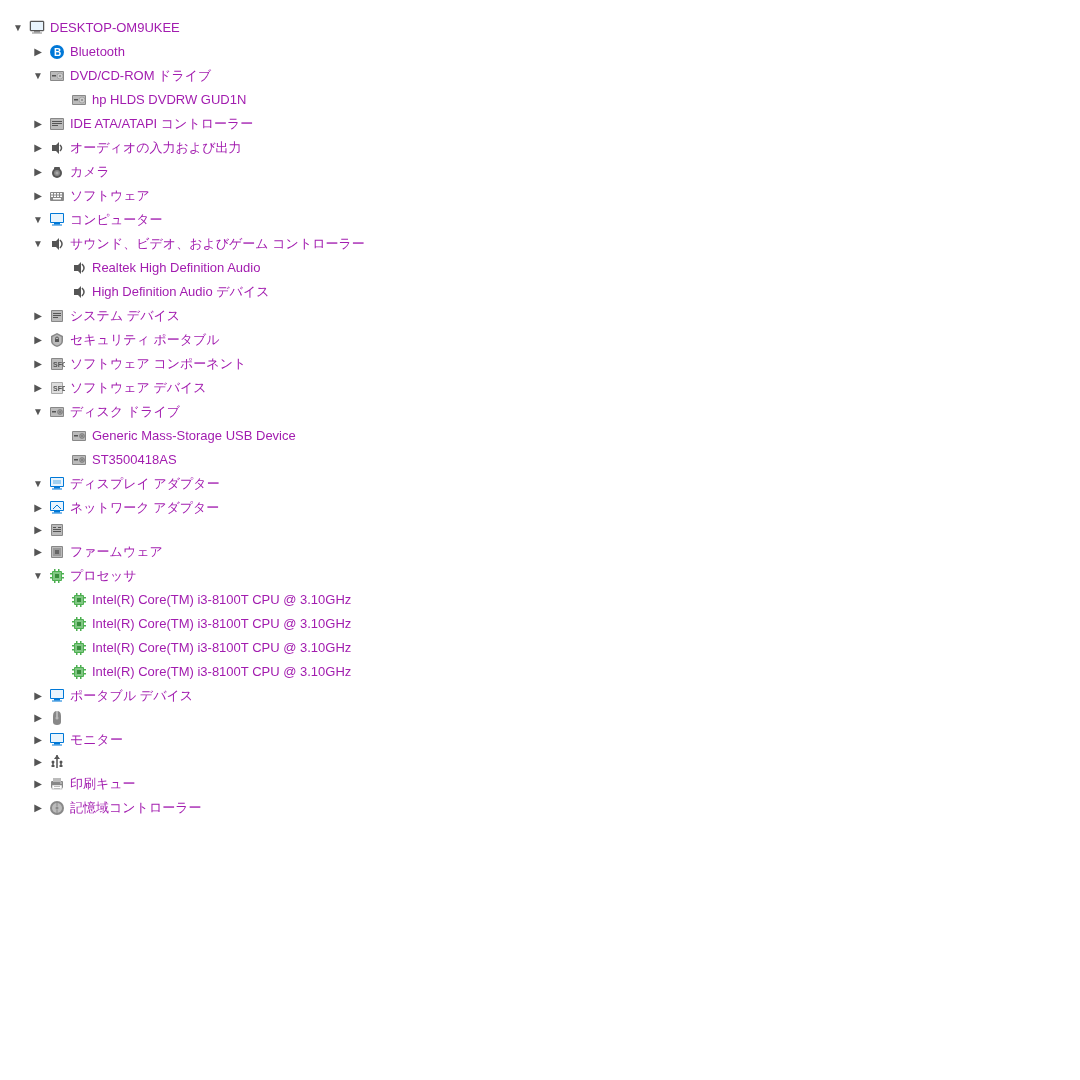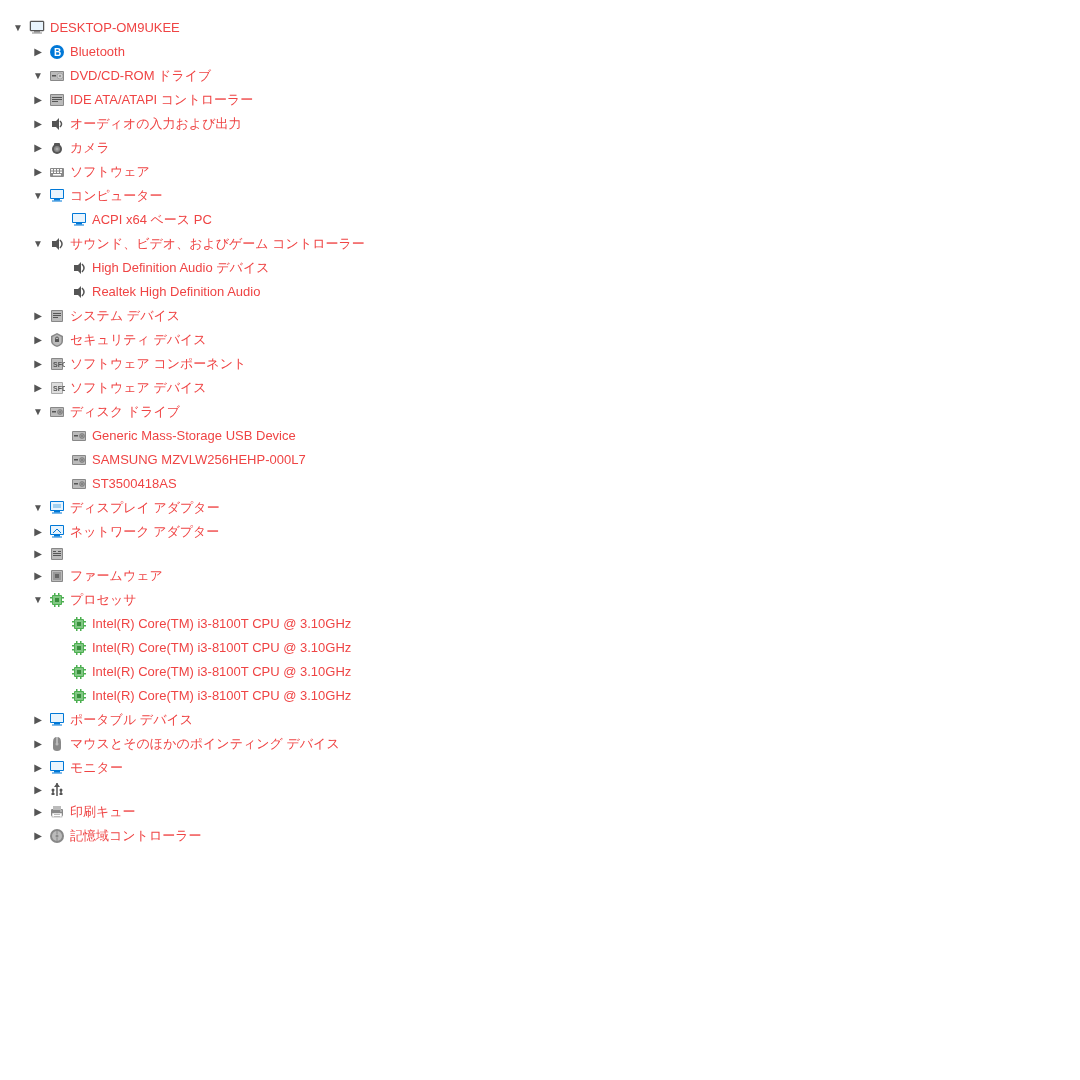--- a/index.html
+++ b/index.html
@@ -41,21 +41,21 @@
       display: inline-flex;
       align-items: center;
       justify-content: center;
       width: 18px;
       height: 18px;
       margin-right: 4px;
       flex-shrink: 0;
       font-size: 14px;
     }
     .label {
-      color: #ef4444;
+      color: #a21caf;
       text-align: center;
     }
 
     
     .svg-icon {
       width: 16px;
       height: 16px;
     }
   </style>
 </head>
@@ -89,20 +89,33 @@
       <span class="icon">
         <svg class="svg-icon" viewBox="0 0 16 16" xmlns="http://www.w3.org/2000/svg">
       <rect x="1" y="3" width="14" height="10" rx="1" fill="#888"></rect>
       <rect x="2" y="4" width="12" height="8" fill="#bbb"></rect>
       <rect x="3" y="7" width="4" height="1.5" fill="#555"></rect>
       <circle cx="11" cy="8" r="3" fill="#ccc" stroke="#888" stroke-width="0.5"></circle>
       <circle cx="11" cy="8" r="1" fill="#888"></circle>
     </svg>
       </span>
       <span class="label">DVD/CD-ROM ドライブ</span>
+    </div>
+    <div class="tree-item indent-2">
+      <span class="expander" style="visibility: hidden;">▶</span>
+      <span class="icon">
+        <svg class="svg-icon" viewBox="0 0 16 16" xmlns="http://www.w3.org/2000/svg">
+      <rect x="1" y="3" width="14" height="10" rx="1" fill="#888"></rect>
+      <rect x="2" y="4" width="12" height="8" fill="#bbb"></rect>
+      <rect x="3" y="7" width="4" height="1.5" fill="#555"></rect>
+      <circle cx="11" cy="8" r="3" fill="#ccc" stroke="#888" stroke-width="0.5"></circle>
+      <circle cx="11" cy="8" r="1" fill="#888"></circle>
+    </svg>
+      </span>
+      <span class="label">hp HLDS DVDRW  GUD1N</span>
     </div>
     <div class="tree-item indent-1">
       <span class="expander">▶</span>
       <span class="icon">
         <svg class="svg-icon" viewBox="0 0 16 16" xmlns="http://www.w3.org/2000/svg">
       <rect x="1" y="2" width="14" height="12" rx="1" fill="#888"></rect>
       <rect x="2" y="3" width="12" height="10" fill="#bbb"></rect>
       <rect x="3" y="5" width="10" height="1" fill="#555"></rect>
       <rect x="3" y="7" width="10" height="1" fill="#555"></rect>
       <rect x="3" y="9" width="6" height="1" fill="#555"></rect>
@@ -155,61 +168,49 @@
       <span class="icon">
         <svg class="svg-icon" viewBox="0 0 16 16" xmlns="http://www.w3.org/2000/svg">
       <rect x="1" y="1" width="14" height="10" rx="1" fill="#0078d7"></rect>
       <rect x="2" y="2" width="12" height="8" fill="#e8f4fd"></rect>
       <rect x="5" y="11" width="6" height="1.5" fill="#0078d7"></rect>
       <rect x="3" y="12.5" width="10" height="1" fill="#0078d7"></rect>
     </svg>
       </span>
       <span class="label">コンピューター</span>
     </div>
-    <div class="tree-item indent-2">
-      <span class="expander" style="visibility: hidden;">▶</span>
-      <span class="icon">
-        <svg class="svg-icon" viewBox="0 0 16 16" xmlns="http://www.w3.org/2000/svg">
-      <rect x="1" y="1" width="14" height="10" rx="1" fill="#0078d7"></rect>
-      <rect x="2" y="2" width="12" height="8" fill="#e8f4fd"></rect>
-      <rect x="5" y="11" width="6" height="1.5" fill="#0078d7"></rect>
-      <rect x="3" y="12.5" width="10" height="1" fill="#0078d7"></rect>
-    </svg>
-      </span>
-      <span class="label">ACPI x64 ベース PC</span>
-    </div>
     <div class="tree-item indent-1">
       <span class="expander">▼</span>
       <span class="icon">
         <svg class="svg-icon" viewBox="0 0 16 16" xmlns="http://www.w3.org/2000/svg">
       <polygon points="3,5 7,5 10,2 10,14 7,11 3,11" fill="#555"></polygon>
       <path d="M11,4 Q15,8 11,12" stroke="#555" stroke-width="1.5" fill="none"></path>
     </svg>
       </span>
       <span class="label">サウンド、ビデオ、およびゲーム コントローラー</span>
     </div>
     <div class="tree-item indent-2">
       <span class="expander" style="visibility: hidden;">▶</span>
       <span class="icon">
         <svg class="svg-icon" viewBox="0 0 16 16" xmlns="http://www.w3.org/2000/svg">
       <polygon points="3,5 7,5 10,2 10,14 7,11 3,11" fill="#555"></polygon>
       <path d="M11,4 Q15,8 11,12" stroke="#555" stroke-width="1.5" fill="none"></path>
     </svg>
       </span>
-      <span class="label">High Definition Audio デバイス</span>
+      <span class="label">Realtek High Definition Audio</span>
     </div>
     <div class="tree-item indent-2">
       <span class="expander" style="visibility: hidden;">▶</span>
       <span class="icon">
         <svg class="svg-icon" viewBox="0 0 16 16" xmlns="http://www.w3.org/2000/svg">
       <polygon points="3,5 7,5 10,2 10,14 7,11 3,11" fill="#555"></polygon>
       <path d="M11,4 Q15,8 11,12" stroke="#555" stroke-width="1.5" fill="none"></path>
     </svg>
       </span>
-      <span class="label">Realtek High Definition Audio</span>
+      <span class="label">High Definition Audio デバイス</span>
     </div>
     <div class="tree-item indent-1">
       <span class="expander">▶</span>
       <span class="icon">
         <svg class="svg-icon" viewBox="0 0 16 16" xmlns="http://www.w3.org/2000/svg">
       <rect x="2" y="2" width="12" height="12" rx="1" fill="#888"></rect>
       <rect x="3" y="3" width="10" height="10" fill="#bbb"></rect>
       <rect x="4" y="5" width="8" height="1" fill="#555"></rect>
       <rect x="4" y="7" width="8" height="1" fill="#555"></rect>
       <rect x="4" y="9" width="5" height="1" fill="#555"></rect>
@@ -220,21 +221,21 @@
     <div class="tree-item indent-1">
       <span class="expander">▶</span>
       <span class="icon">
         <svg class="svg-icon" viewBox="0 0 16 16" xmlns="http://www.w3.org/2000/svg">
       <path d="M8,1 L14,4 L14,9 Q14,13 8,15 Q2,13 2,9 L2,4 Z" fill="#888"></path>
       <path d="M8,2.5 L12.5,5 L12.5,9 Q12.5,12 8,13.5 Q3.5,12 3.5,9 L3.5,5 Z" fill="#bbb"></path>
       <rect x="6" y="7" width="4" height="3" rx="0.5" fill="#555"></rect>
       <circle cx="8" cy="6.5" r="1.5" fill="none" stroke="#555" stroke-width="1"></circle>
     </svg>
       </span>
-      <span class="label">セキュリティ デバイス</span>
+      <span class="label">セキュリティ ポータブル</span>
     </div>
     <div class="tree-item indent-1">
       <span class="expander">▶</span>
       <span class="icon">
         <svg class="svg-icon" viewBox="0 0 16 16" xmlns="http://www.w3.org/2000/svg">
       <rect x="2" y="2" width="12" height="12" rx="1" fill="#888"></rect>
       <rect x="3" y="3" width="10" height="10" fill="#bbb"></rect>
       <text x="4" y="11" font-size="7" fill="#555" font-weight="bold">SFC</text>
     </svg>
       </span>
@@ -269,33 +270,20 @@
       <span class="icon">
         <svg class="svg-icon" viewBox="0 0 16 16" xmlns="http://www.w3.org/2000/svg">
       <rect x="1" y="3" width="14" height="10" rx="1" fill="#888"></rect>
       <rect x="2" y="4" width="12" height="8" fill="#bbb"></rect>
       <rect x="3" y="7" width="4" height="1.5" fill="#555"></rect>
       <circle cx="11" cy="8" r="2.5" fill="#999" stroke="#666" stroke-width="0.5"></circle>
       <circle cx="11" cy="8" r="0.8" fill="#666"></circle>
     </svg>
       </span>
       <span class="label">Generic Mass-Storage USB Device</span>
-    </div>
-    <div class="tree-item indent-2">
-      <span class="expander" style="visibility: hidden;">▶</span>
-      <span class="icon">
-        <svg class="svg-icon" viewBox="0 0 16 16" xmlns="http://www.w3.org/2000/svg">
-      <rect x="1" y="3" width="14" height="10" rx="1" fill="#888"></rect>
-      <rect x="2" y="4" width="12" height="8" fill="#bbb"></rect>
-      <rect x="3" y="7" width="4" height="1.5" fill="#555"></rect>
-      <circle cx="11" cy="8" r="2.5" fill="#999" stroke="#666" stroke-width="0.5"></circle>
-      <circle cx="11" cy="8" r="0.8" fill="#666"></circle>
-    </svg>
-      </span>
-      <span class="label">SAMSUNG MZVLW256HEHP-000L7</span>
     </div>
     <div class="tree-item indent-2">
       <span class="expander" style="visibility: hidden;">▶</span>
       <span class="icon">
         <svg class="svg-icon" viewBox="0 0 16 16" xmlns="http://www.w3.org/2000/svg">
       <rect x="1" y="3" width="14" height="10" rx="1" fill="#888"></rect>
       <rect x="2" y="4" width="12" height="8" fill="#bbb"></rect>
       <rect x="3" y="7" width="4" height="1.5" fill="#555"></rect>
       <circle cx="11" cy="8" r="2.5" fill="#999" stroke="#666" stroke-width="0.5"></circle>
       <circle cx="11" cy="8" r="0.8" fill="#666"></circle>
@@ -463,21 +451,20 @@
     </div>
     <div class="tree-item indent-1">
       <span class="expander">▶</span>
       <span class="icon">
         <svg class="svg-icon" viewBox="0 0 16 16" xmlns="http://www.w3.org/2000/svg">
       <path d="M8,1 Q4,1 4,6 L4,12 Q4,15 8,15 Q12,15 12,12 L12,6 Q12,1 8,1 Z" fill="#888"></path>
       <line x1="8" y1="1" x2="8" y2="7" stroke="white" stroke-width="0.8"></line>
       <circle cx="8" cy="8" r="1.5" fill="#bbb"></circle>
     </svg>
       </span>
-      <span class="label">マウスとそのほかのポインティング デバイス</span>
     </div>
     <div class="tree-item indent-1">
       <span class="expander">▶</span>
       <span class="icon">
         <svg class="svg-icon" viewBox="0 0 16 16" xmlns="http://www.w3.org/2000/svg">
       <rect x="1" y="1" width="14" height="10" rx="1" fill="#0078d7"></rect>
       <rect x="2" y="2" width="12" height="8" fill="#e8f4fd"></rect>
       <rect x="5" y="11" width="6" height="1.5" fill="#0078d7"></rect>
       <rect x="3" y="12.5" width="10" height="1" fill="#0078d7"></rect>
     </svg>

